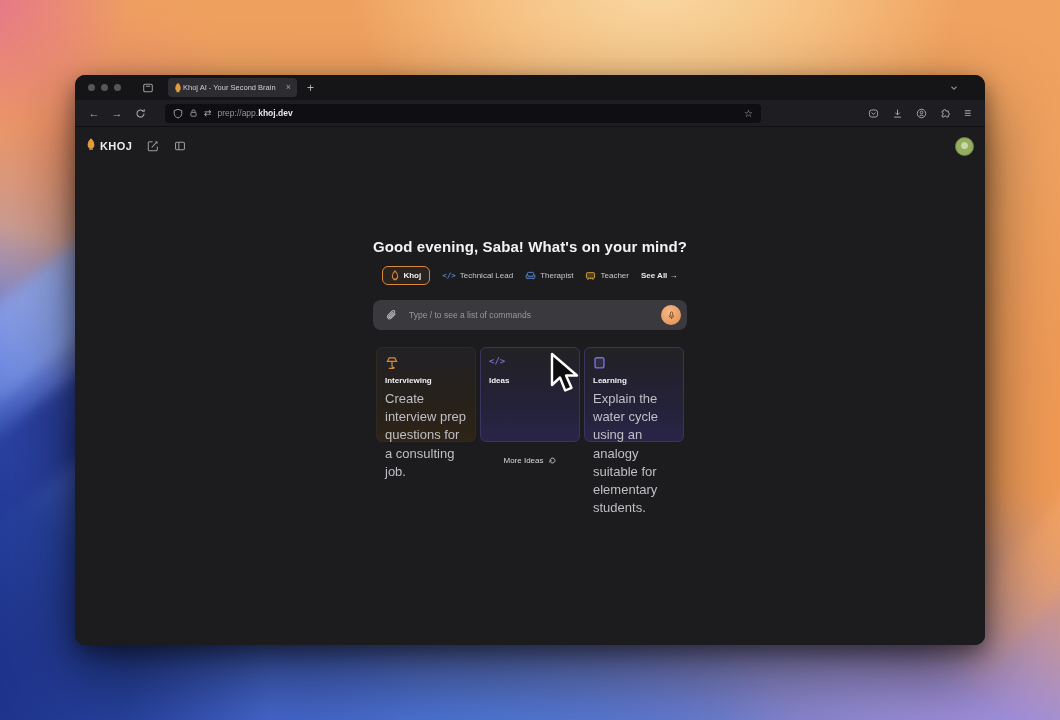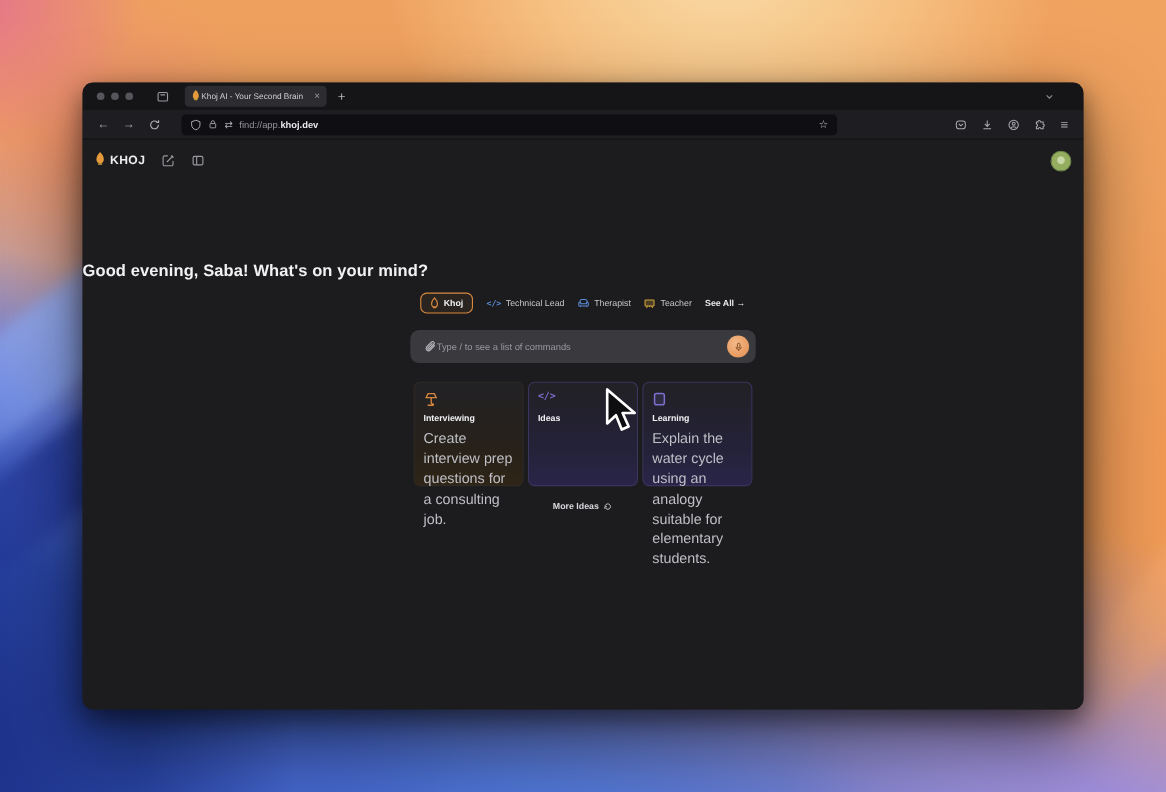--- a/index.html
+++ b/index.html
@@ -68,56 +68,56 @@
   
   .content { flex:1; background:#1c1c1e; position:relative; }
   .appbar { position:absolute; top:0; left:0; right:0; height:38px; display:flex; align-items:center; padding:0 11px; }
   .logo { display:flex; align-items:center; gap:4px; }
   .logo-text { font-size:11px; font-weight:800; color:#ededf0; letter-spacing:.4px; }
   .appbar .abtn { margin-left:15px; color:#9a9aa0; display:flex; }
   .avatar { margin-left:auto; width:19px; height:19px; border-radius:50%;
     background:radial-gradient(circle at 50% 45%, #c9d6a6 0 3px, var(--avatar-green,#94ad5e) 4px);
     border:1px solid #71894a; }
 
-  .greeting { position:absolute; top:111px; width:100%; text-align:left;
+  .greeting { position:absolute; top:111px; width:100%; text-align:center;
     font-size:15px; font-weight:700; color:#f2f2f4; letter-spacing:.1px; }
 
   .pills { position:absolute; top:139px; width:100%; display:flex; justify-content:center; align-items:center; gap:12px; font-size:8px; }
   .pill { display:flex; align-items:center; gap:4px; color:#c6c6cc; }
   .pill .picn { display:flex; }
   .pill.selected {
     border:1px solid var(--accent-orange,#d9893f); border-radius:6px; padding:3px 8px;
     color:#f1f1f3; font-weight:700; background:rgba(217,137,63,.07);
   }
   .code-glyph { font-family:"DejaVu Sans Mono", monospace; font-weight:700; font-size:7.5px; color:var(--icon-blue,#5b8bd8); }
   .see-all { color:#e9e9ec; font-weight:700; }
 
   .inputbar {
     position:absolute; top:173px; left:50%; transform:translateX(-50%);
     width:314px; height:30px; background:#3a3a3e; border-radius:8px;
-    display:flex; align-items:center; padding:0 6px 0 12px; gap:0;
+    display:flex; align-items:center; padding:0 6px 0 12px; gap:12px;
   }
   .clip { display:flex; color:#b9b9bf; }
   .chat-input { flex:1; background:transparent; border:none; outline:none; font-size:8.5px; color:#d8d8dc; font-family:"Liberation Sans", sans-serif; }
   .chat-input::placeholder { color:#97979f; }
   .voice-btn { width:20px; height:20px; border-radius:50%; border:none;
     background:radial-gradient(circle at 40% 35%, #f4b98a, #e79a5e 70%, #d9884c);
     display:flex; align-items:center; justify-content:center; color:#7c4a1e; }
 
   .cards { position:absolute; top:220px; width:100%; display:flex; justify-content:center; gap:4px; }
   .card { width:100px; height:95px; border-radius:6px; padding:8px 8px; }
   .card .cicn { height:15px; display:flex; align-items:flex-start; }
   .card-title { font-size:8px; font-weight:700; color:#f0f0f2; margin-top:5px; }
   .card-body { font-size:13px; color:#bfbfc6; line-height:1.4; margin-top:5px; }
   .card.warm { background:linear-gradient(180deg, #222125 0%, #272119 65%, #2f2517 100%); border:1px solid #2f2a24; }
   .card.cool { background:linear-gradient(180deg, #222125 0%, #242239 65%, #2a2549 100%); border:1px solid #3a345e; }
   .card .code-glyph.purple { color:var(--purple,#7b6fd0); font-size:9px; }
 
   .more-ideas { position:absolute; top:329px; width:100%; display:flex; justify-content:center; align-items:center; gap:4px;
-    font-size:8px; color:#d9d9de;font-weight:bold; }
+    font-size:8px; color:#d9d9de; }
   .more-ideas .ricn { display:flex; color:#c6c6cc; }
 
   .cursor { position:absolute; left:549px; top:352px; z-index:50; }
 </style>
 </head>
 <body>
 
 <div class="desktop">
   <div class="streak s1"></div>
   <div class="streak s2"></div>
@@ -171,21 +171,21 @@
             <path d="M7 1.2 L12.3 3 V7 C12.3 10.3 10 12.3 7 13.3 C4 12.3 1.7 10.3 1.7 7 V3 Z"></path>
           </svg>
       </span>
       <span class="icn">
         <svg width="9" height="10" viewBox="0 0 14 14" fill="none" stroke="currentColor" stroke-width="1.2">
             <rect x="3" y="6" width="8" height="6" rx="1"></rect>
             <path d="M4.6 6 V4.4 a2.4 2.4 0 0 1 4.8 0 V6"></path>
           </svg>
       </span>
       <span class="icn url-swap" style="font-size:9px;">⇄</span>
-      <span class="url-text"><span>find://app.</span><b>khoj.dev</b></span>
+      <span class="url-text"><span>prep://app.</span><b>khoj.dev</b></span>
       <span class="url-star">☆</span>
     </div>
     <div class="tb-right">
       <span class="icn">
         <svg width="11" height="11" viewBox="0 0 14 14" fill="none" stroke="currentColor" stroke-width="1.2">
             <rect x="1.8" y="2.5" width="10.4" height="9" rx="3"></rect>
             <path d="M4.6 5.8 L7 8.2 L9.4 5.8"></path>
           </svg>
       </span>
       <span class="icn">

